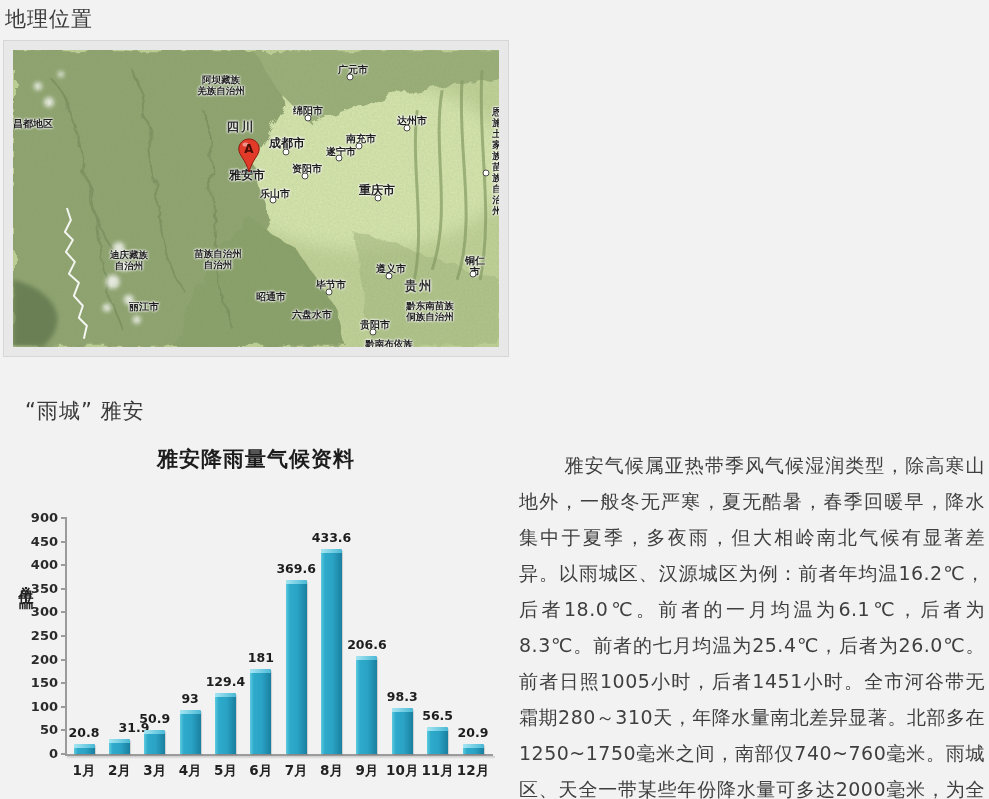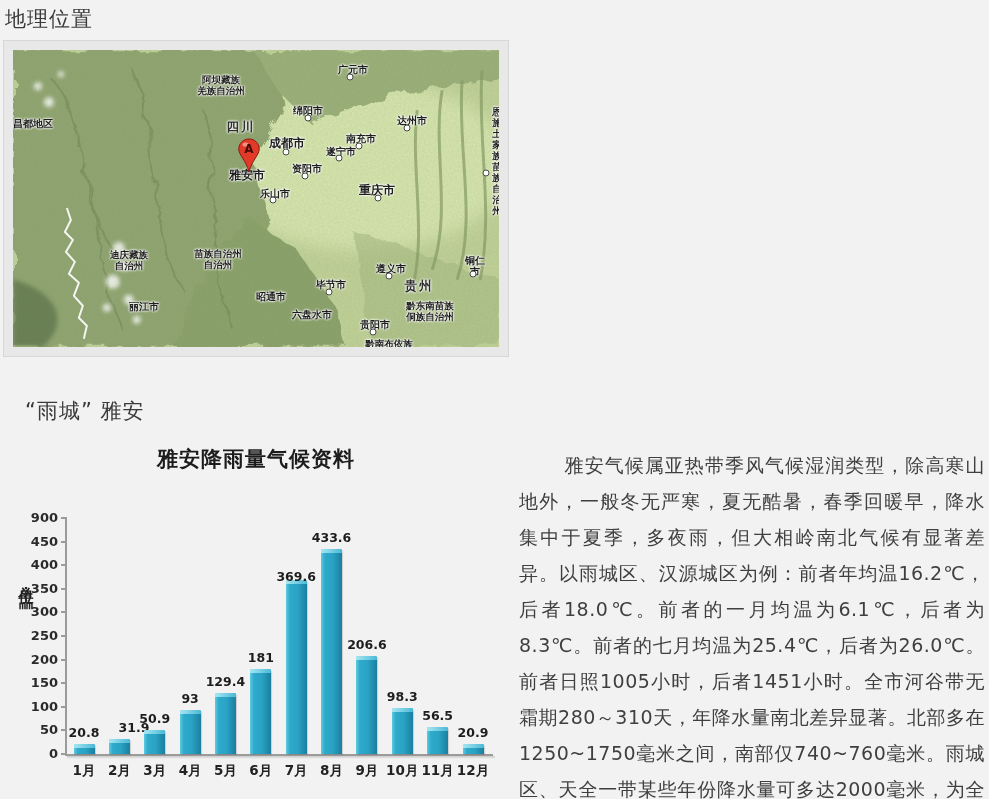--- a/index.html
+++ b/index.html
@@ -211,21 +211,21 @@
       <div class="bar" style="left: 179.592px; top: 710.104px; height: 43.896px;"></div>
       <div class="bar-value" style="left: 160.092px; top: 691.104px;">93</div>
       <div class="month-label" style="left: 165.092px;">4月</div>
       <div class="bar" style="left: 214.956px; top: 692.923px; height: 61.0768px;"></div>
       <div class="bar-value" style="left: 195.456px; top: 673.923px;">129.4</div>
       <div class="month-label" style="left: 200.456px;">5月</div>
       <div class="bar" style="left: 250.32px; top: 668.568px; height: 85.432px;"></div>
       <div class="bar-value" style="left: 230.82px; top: 649.568px;">181</div>
       <div class="month-label" style="left: 235.82px;">6月</div>
       <div class="bar" style="left: 285.684px; top: 579.549px; height: 174.451px;"></div>
-      <div class="bar-value" style="left: 266.184px; top: 560.549px; margin-top: 8px;">369.6</div>
+      <div class="bar-value" style="left: 266.184px; top: 560.549px;">369.6</div>
       <div class="month-label" style="left: 271.184px;">7月</div>
       <div class="bar" style="left: 321.048px; top: 549.341px; height: 204.659px;"></div>
       <div class="bar-value" style="left: 301.548px; top: 530.341px;">433.6</div>
       <div class="month-label" style="left: 306.548px;">8月</div>
       <div class="bar" style="left: 356.412px; top: 656.485px; height: 97.5152px;"></div>
       <div class="bar-value" style="left: 336.912px; top: 637.485px;">206.6</div>
       <div class="month-label" style="left: 341.912px;">9月</div>
       <div class="bar" style="left: 391.776px; top: 707.602px; height: 46.3976px;"></div>
       <div class="bar-value" style="left: 372.276px; top: 688.602px;">98.3</div>
       <div class="month-label" style="left: 377.276px;">10月</div>

